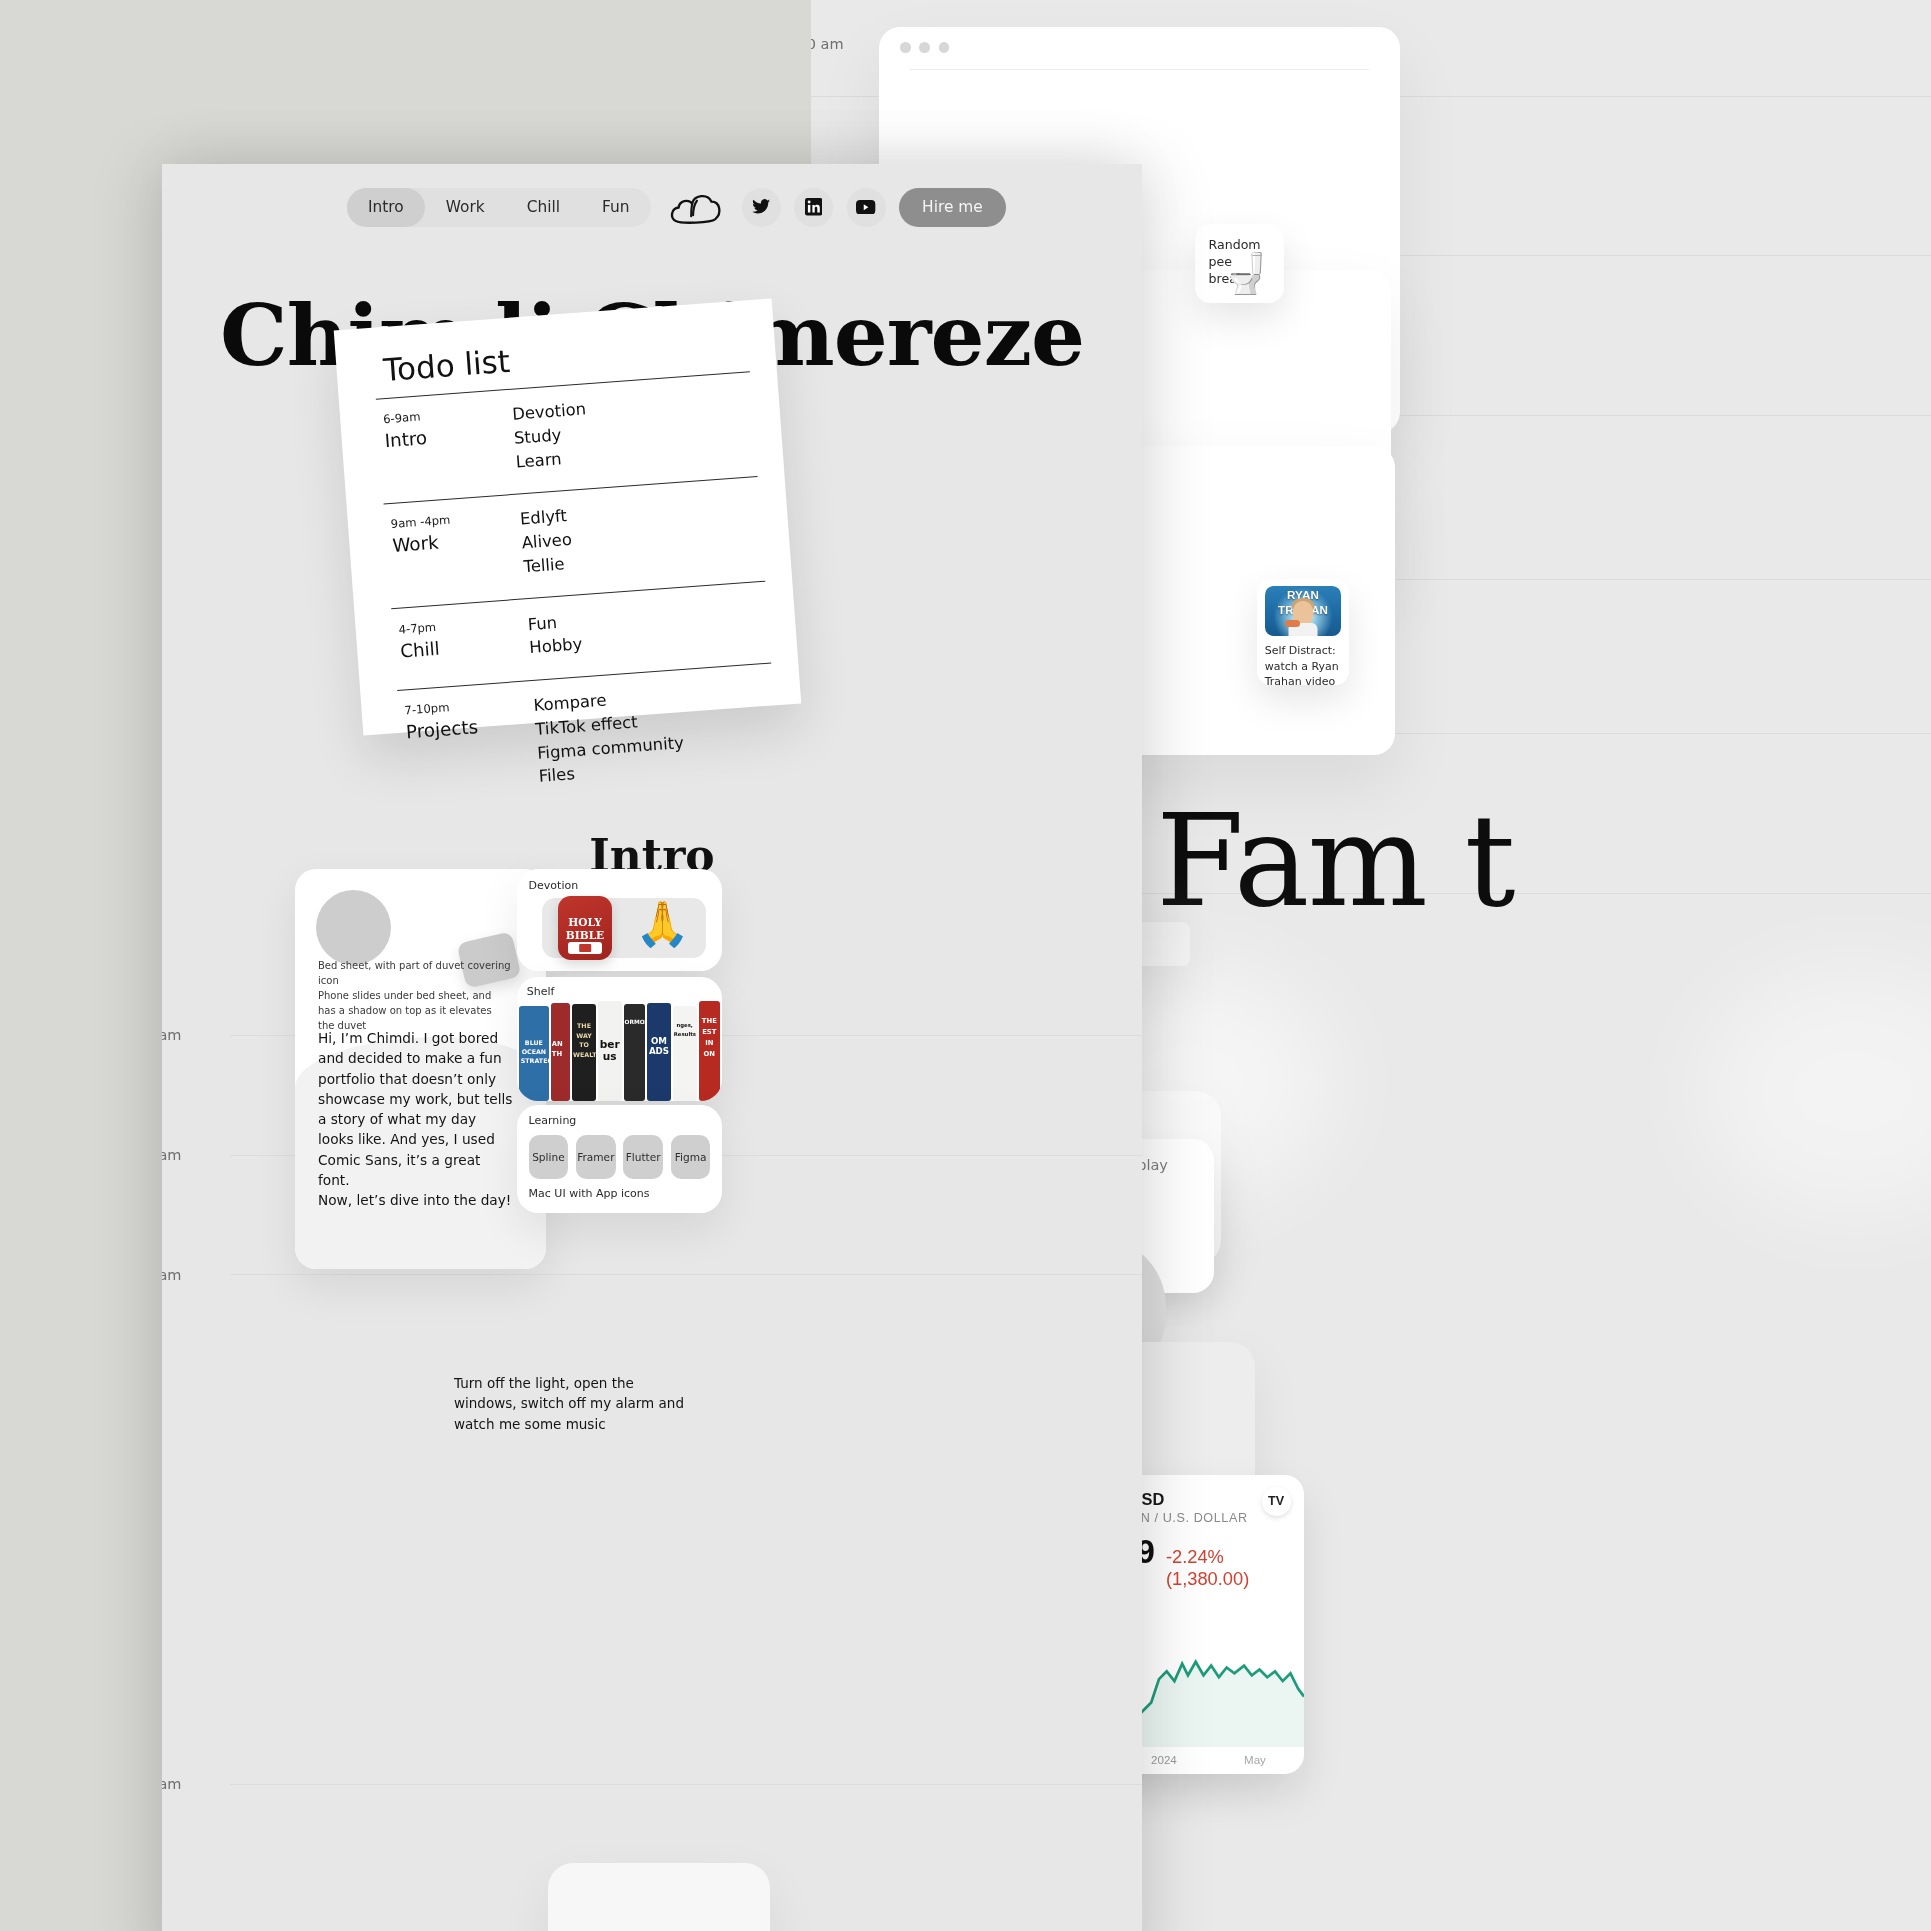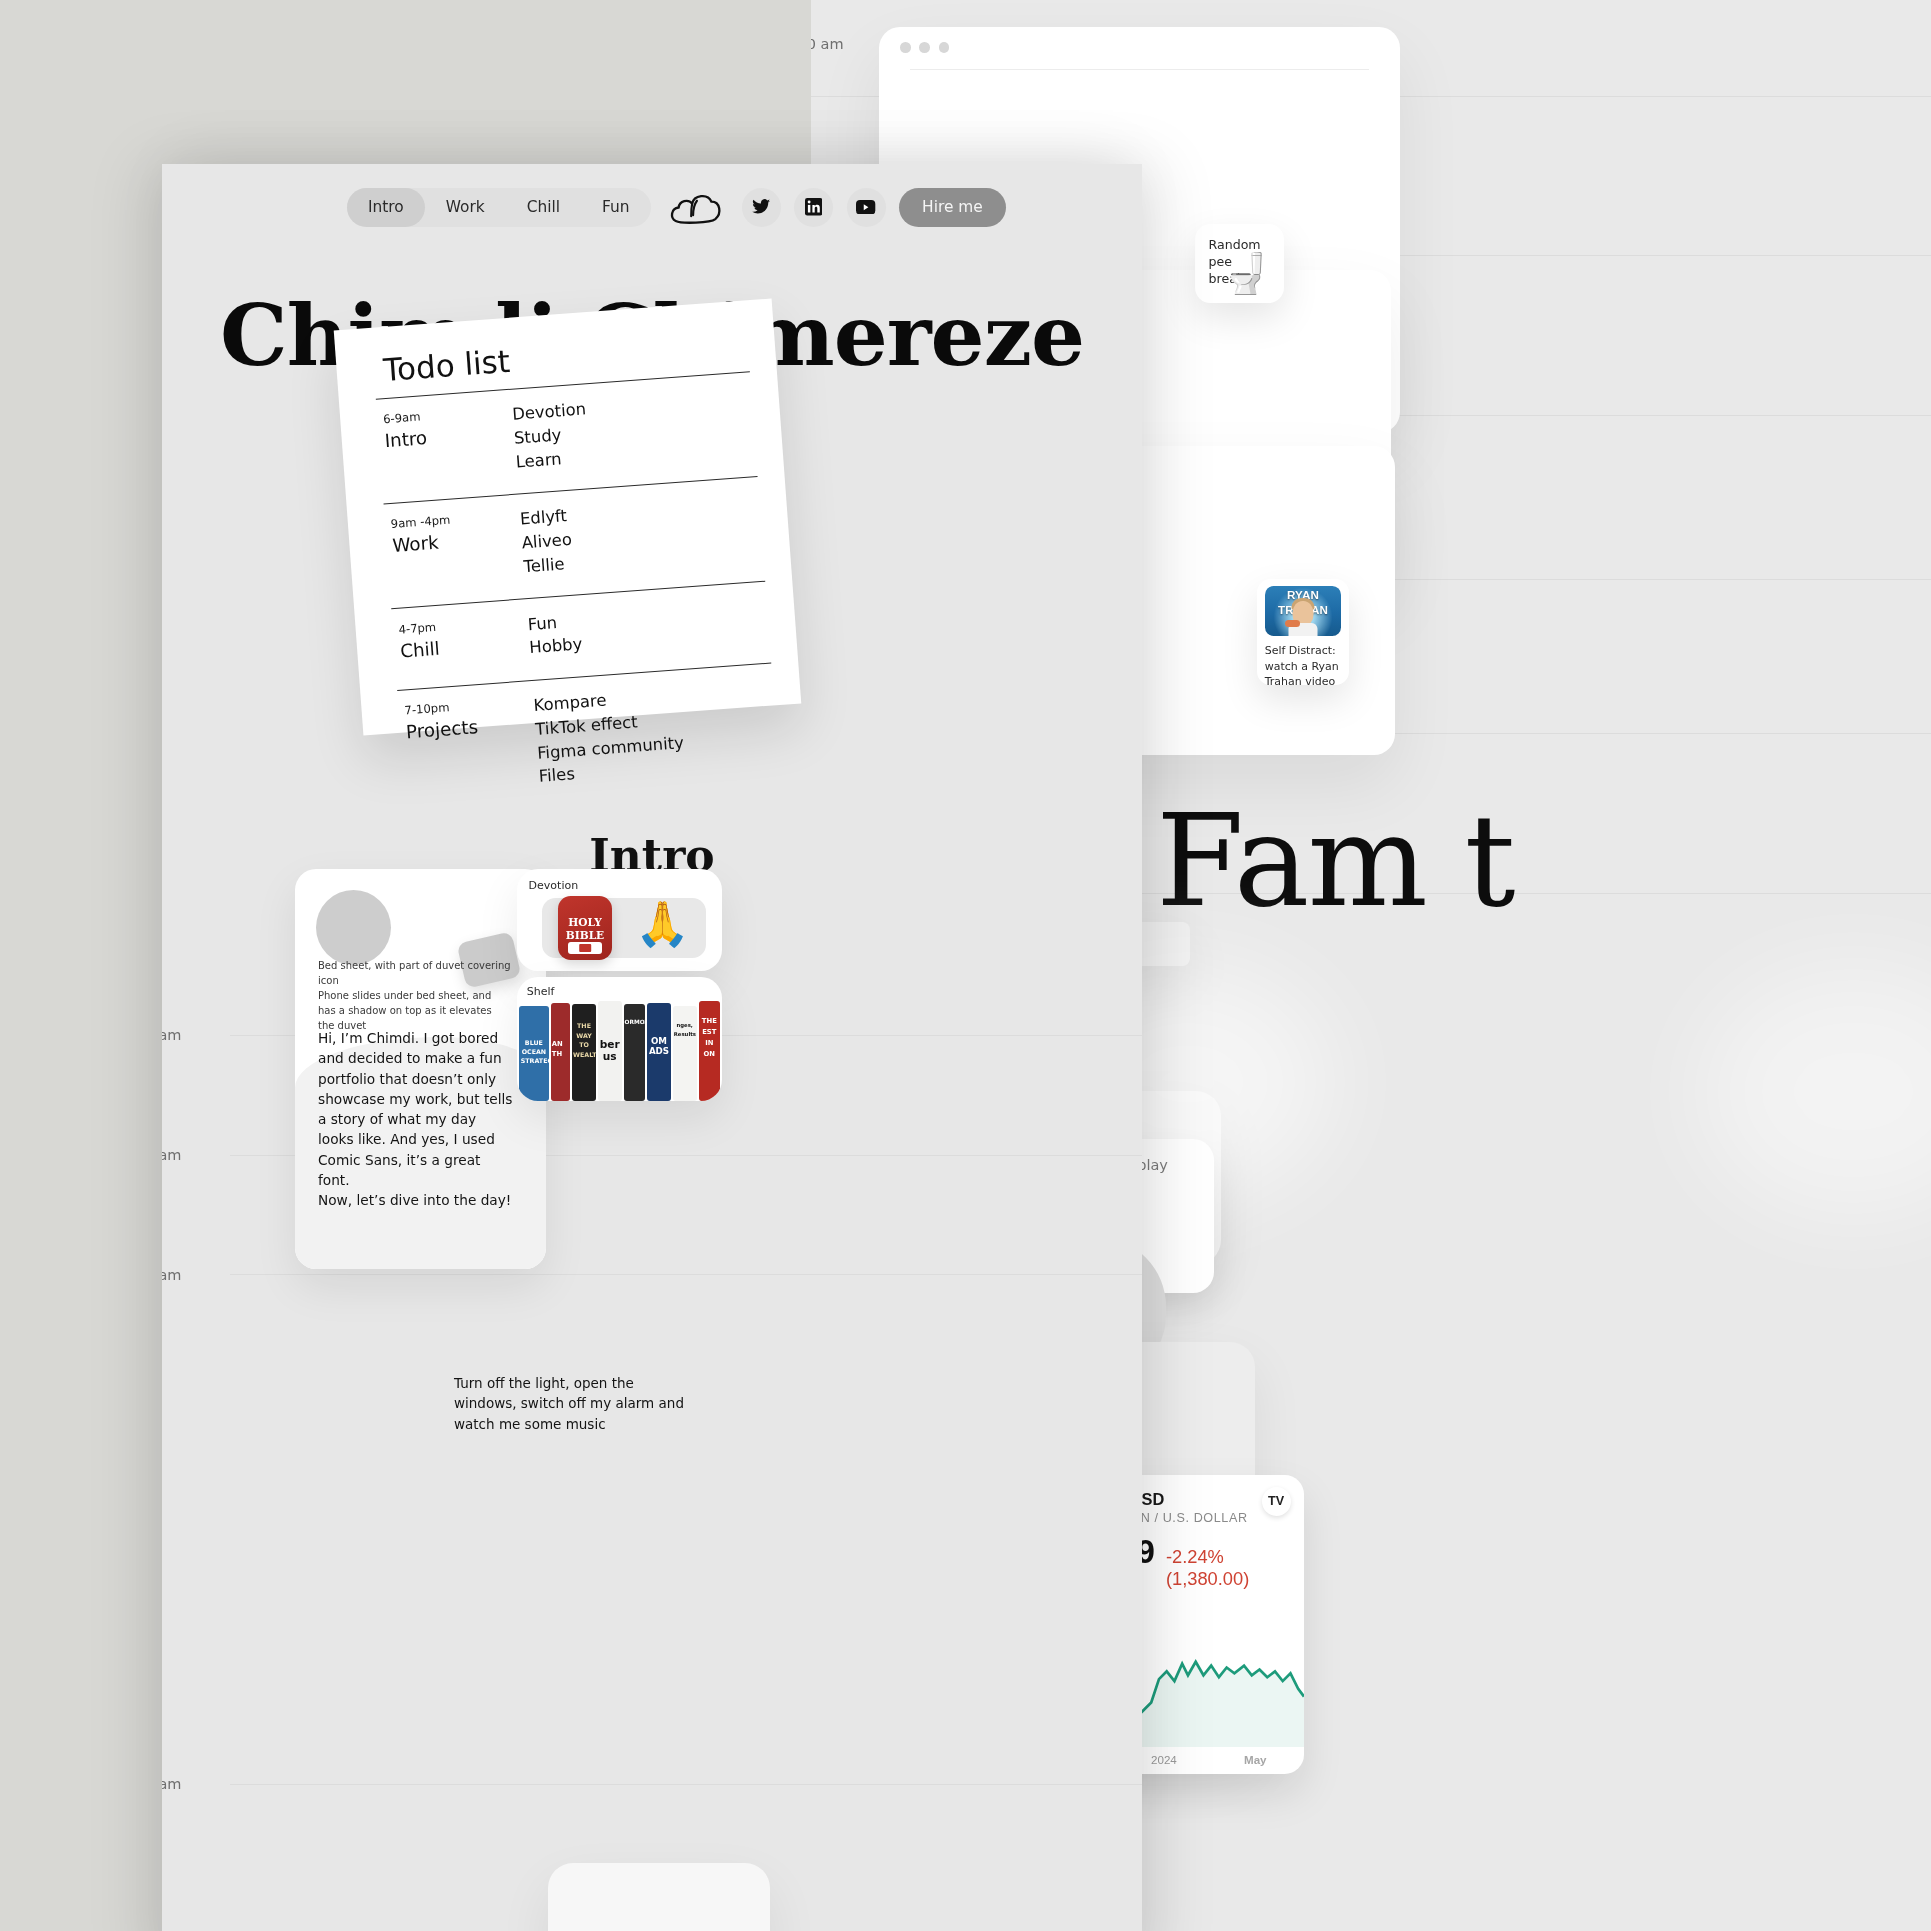--- a/index.html
+++ b/index.html
@@ -106,21 +106,21 @@
     overflow: hidden;
     font-family: "Liberation Sans", sans-serif;
   }
   .sc-sym { font-weight: 700; font-size: 16.4px; color: #1a1a1a; letter-spacing:0.2px; }
   .sc-desc { font-size: 12.6px; color: #8a8a8a; letter-spacing:0.6px; margin-top:1.9px; }
   .sc-price { font-weight: 700; font-size: 33px; color: #111; letter-spacing:-0.5px; }
   .sc-chg { font-size: 18.3px; font-weight: 400; }
   .sc-chg.up { color: #1e9c7c; }
   .sc-chg.down { color: #cf4333; }
   .sc-axis { font-size: 11.6px; color:#9a9a9a; font-weight:400; }
-  .sc-axis.light { font-weight: 700; color:#a6a6a6; }
+  .sc-axis.light { font-weight: 400; color:#a6a6a6; }
   .tv-badge {
     position:absolute; right:13.5px; top:11.6px; width:29px;height:29px;border-radius:50%;
     background:#fff; box-shadow:0 1.9px 5.8px rgba(0,0,0,.12);
     font-weight:700;font-size:12.6px;color:#222;display:flex;align-items:center;justify-content:center;
   }
   .btc-dot {
     width:29px;height:29px;border-radius:50%;background:#f7931a;color:#fff;
     display:flex;align-items:center;justify-content:center;font-weight:700;font-size:16.4px;
   }
 
@@ -512,20 +512,30 @@
         <div class="book" style="flex:.8;height:98px;background:#9d2b2b;color:#fff;font-size:6.8px;font-weight:700;padding:36px 1px;line-height:1.5;"><span>AN TH</span></div>
         <div class="book" style="flex:1;height:97px;background:#1f1f1f;color:#e8d8a8;font-size:6.3px;font-weight:700;padding:17.4px 1px;text-align:center;line-height:1.5;"><span>THE WAY TO WEALTH</span></div>
         <div class="book" style="flex:1;height:100px;background:#f2f2f0;color:#111;font-size:10.6px;font-weight:700;padding:37px 1px;text-align:center;"><span>ber us</span></div>
         <div class="book" style="flex:.9;height:97px;background:#2a2a2a;color:#fff;font-size:5.8px;font-weight:700;padding:15.4px 1px;text-align:center;"><span>ORMOZI</span></div>
         <div class="book" style="flex:1;height:98px;background:#1b3a6b;color:#fff;font-size:8.7px;font-weight:700;padding:33px 1px;text-align:center;line-height:1.2;"><span>OM ADS</span></div>
         <div class="book" style="flex:1;height:95px;background:#f4f4f2;color:#111;font-size:5.3px;font-weight:700;padding:15.4px 1px;text-align:center;line-height:1.6;"><span>nges, Results</span></div>
         <div class="book" style="flex:.9;height:100px;background:#b62a22;color:#fff;font-size:6.8px;font-weight:700;padding:15.4px 1px;text-align:center;line-height:1.6;"><span>THE EST IN ON</span></div>
       </div>
     </div>
 
+    <div class="card" style="left: 355px; top: 941px; width: 205px; height: 108px; padding: 8.7px 11.6px;">
+      <div class="mini-label">Learning</div>
+      <div style="display:flex;gap:7.7px;margin-top:8.7px;">
+        <div class="appicon">Spline</div>
+        <div class="appicon">Framer</div>
+        <div class="appicon">Flutter</div>
+        <div class="appicon">Figma</div>
+      </div>
+      <div class="mini-label" style="margin-top:7.7px;">Mac UI with App icons</div>
+    </div>
 
     <div class="hey-sub">Turn off the light, open the windows, switch off my alarm and watch me some music</div>
 
     <div class="ghost-card" style="left: 386px; top: 1699px; width: 222px; height: 135px; background:#f7f7f7;"></div>
 
   </div>
 
 </div>
 
 

